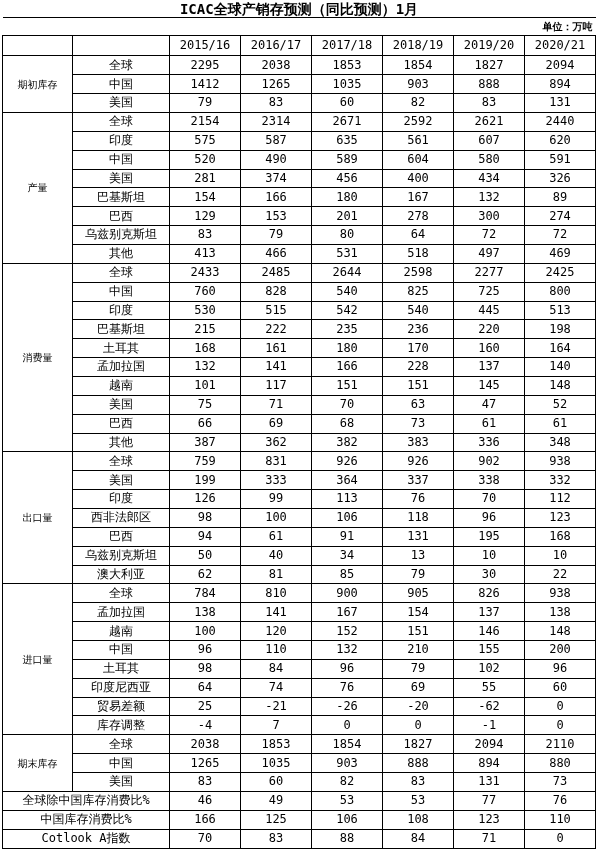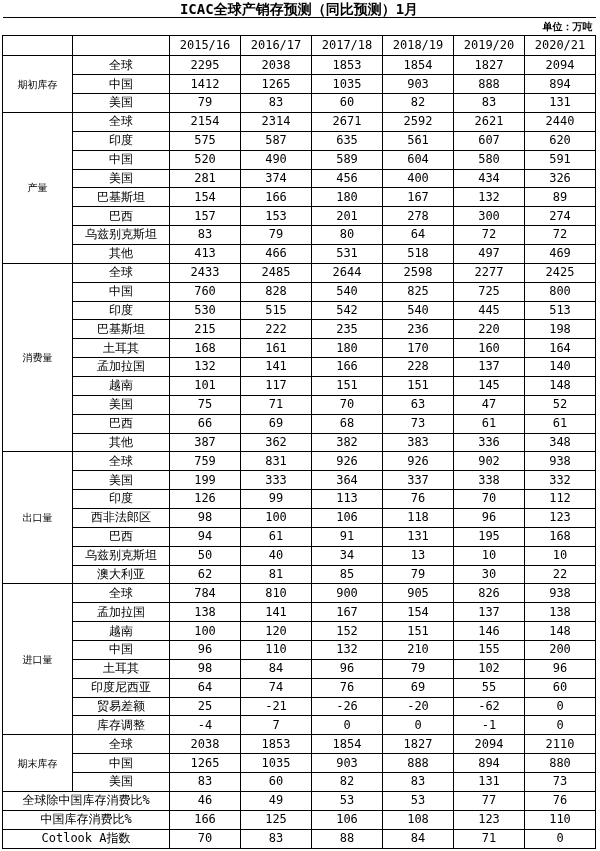--- a/index.html
+++ b/index.html
@@ -136,21 +136,21 @@
         <td>巴基斯坦</td>
         <td>154</td>
         <td>166</td>
         <td>180</td>
         <td>167</td>
         <td>132</td>
         <td>89</td>
       </tr>
       <tr>
         <td>巴西</td>
-        <td>157</td>
+        <td>129</td>
         <td>153</td>
         <td>201</td>
         <td>278</td>
         <td>300</td>
         <td>274</td>
       </tr>
       <tr>
         <td>乌兹别克斯坦</td>
         <td>83</td>
         <td>79</td>

